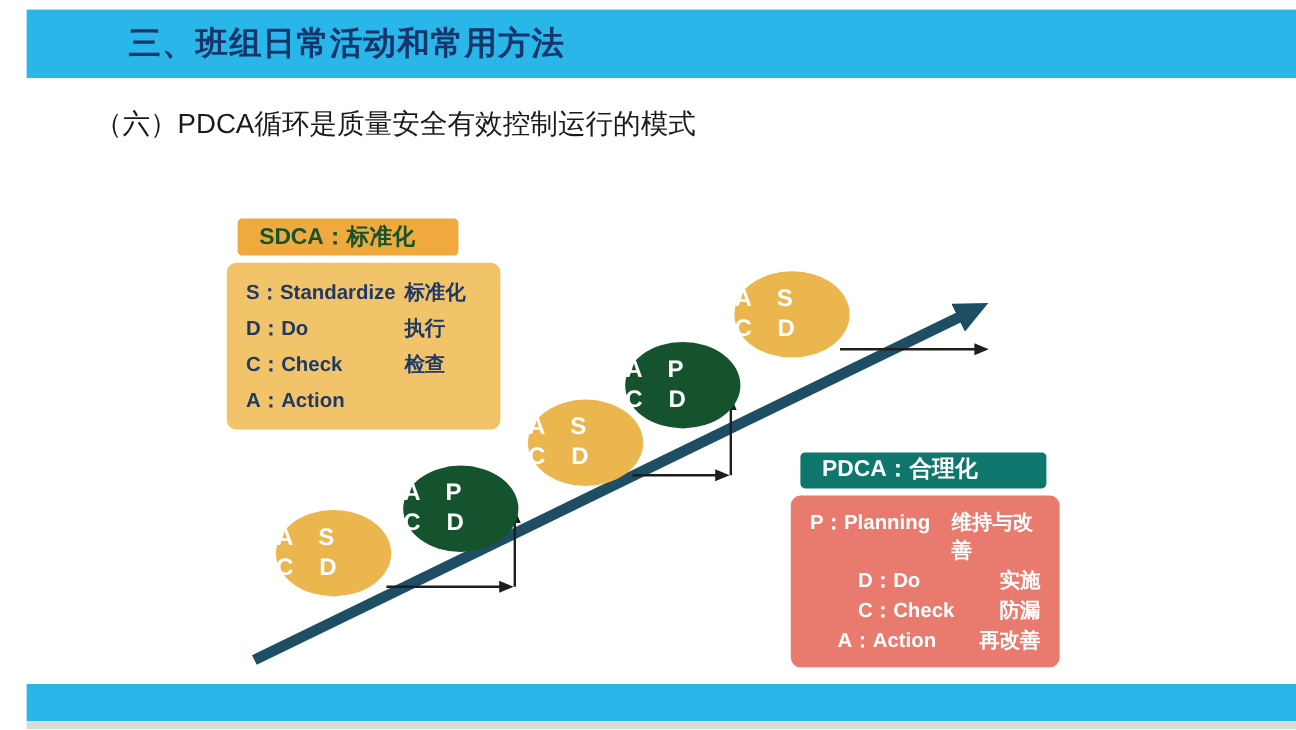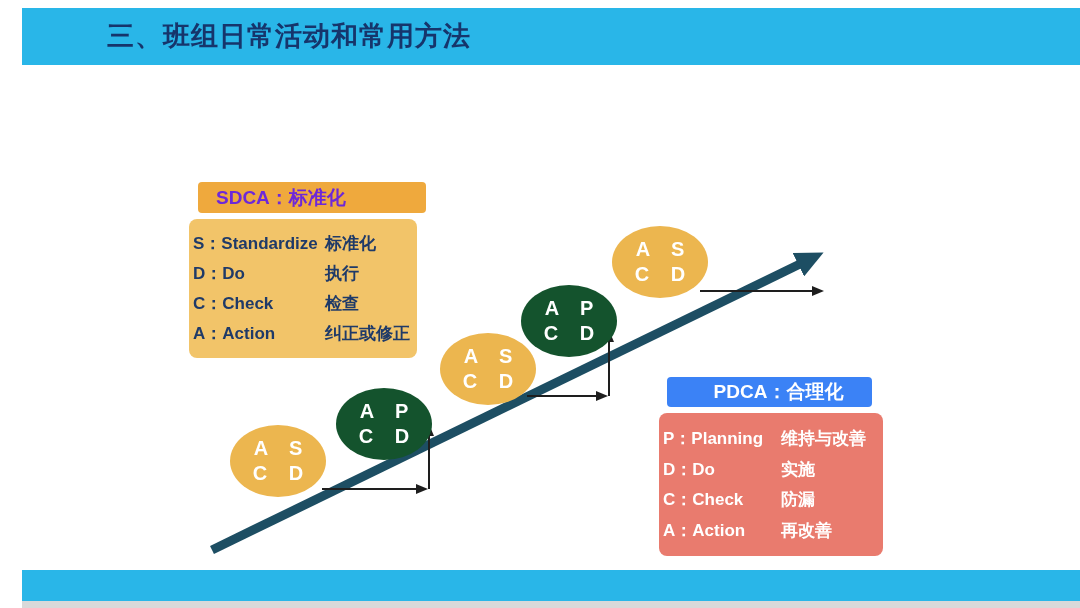--- a/index.html
+++ b/index.html
@@ -11,53 +11,54 @@
   .top-title { position:absolute; left:85px; top:0; height:57px; line-height:57px;
                font-size:27px; font-weight:bold; color:#16356b; letter-spacing:1px; }
 
   .heading { position:absolute; left:57px; top:88px; font-size:23px; color:#1a1a1a; }
   .subheading { position:absolute; left:124px; top:134px; font-size:21px; font-weight:bold;
                 color:#111111; white-space:pre; }
 
   .diagram-svg { position:absolute; left:0; top:0; width:1080px; height:608px; z-index:1; pointer-events:none; }
 
   .ellipse { position:absolute; width:96px; height:72px; border-radius:50%; z-index:2;
-             display:flex; flex-direction:column; align-items:center; justify-content:center;
+             display:flex; flex-direction:column; justify-content:center;
              color:#ffffff; font-weight:bold; font-size:20px; line-height:1.25; }
   .ellipse.yellow { background:#ecb64f; }
   .ellipse.red { background:#14532d; }
   .ell-row { word-spacing:16px; white-space:pre; }
 
   .box-header { position:absolute; z-index:3; border-radius:4px; font-weight:bold;
                 font-size:19px; padding-left:18px; }
-  .sdca-header { left:176px; top:182px; width:228px; height:31px; line-height:31px;
-                 background:#efa93d; color:#6d28d9; }
+  .sdca-header { left:176px; top:182px; width:184px; height:31px; line-height:31px;
+                 background:#efa93d; color:#14532d; }
   .pdca-header { left:645px; top:377px; width:205px; height:30px; line-height:30px;
-                 background:#3b82f6; color:#ffffff;text-align:center; }
+                 background:#0f766e; color:#ffffff; }
 
   .box-body { position:absolute; z-index:3; border-radius:8px; display:flex; flex-direction:column;
-              justify-content:space-around; font-weight:bold; font-size:17px; padding:10px 4px; }
+              justify-content:space-around; font-weight:bold; font-size:17px; padding:10px 16px; }
   .sdca-body { left:167px; top:219px; width:228px; height:139px; background:#f2c469; color:#1f3a68; }
-  .pdca-body { left:637px; top:413px; width:224px; height:143px; background:#e97b6e; color:#ffffff; }
+  .pdca-body { left:637px; top:413px; width:224px; height:143px; background:#e97b6e; color:#ffffff;align-items:flex-end; }
   .box-row { display:flex; }
   .sdca-body .lbl { min-width:132px; }
   .pdca-body .lbl { min-width:118px; }
 
   .bottom-bar { position:absolute; left:0; top:570px; width:1080px; height:31px; background:#29b6e8; }
   .bottom-strip { position:absolute; left:0; top:601px; width:1080px; height:7px; background:#d9d9d9; }
 </style>
 </head>
 <body>
 
 <div class="slide">
 
   <div class="top-bar">
     <div class="top-title">三、班组日常活动和常用方法</div>
   </div>
 
+  <div class="heading">（六）PDCA循环是质量安全有效控制运行的模式</div>
 
   <svg class="diagram-svg" viewBox="0 0 1080 608" xmlns="http://www.w3.org/2000/svg">
     <defs>
       <marker id="mBig" markerWidth="30" markerHeight="26" refX="4" refY="13" orient="auto" markerUnits="userSpaceOnUse">
         <path d="M0,0 L28,13 L0,26 Z" fill="#1d4e63"></path>
       </marker>
       <marker id="mThin" markerWidth="14" markerHeight="12" refX="2" refY="5" orient="auto" markerUnits="userSpaceOnUse">
         <path d="M0,0 L12,5 L0,10 Z" fill="#1e1e1e"></path>
       </marker>
     </defs>
@@ -108,21 +109,20 @@
     <div class="box-row">
       <span class="lbl">D：Do</span>
       <span class="cn">执行</span>
     </div>
     <div class="box-row">
       <span class="lbl">C：Check</span>
       <span class="cn">检查</span>
     </div>
     <div class="box-row">
       <span class="lbl">A：Action</span>
-      <span class="cn">纠正或修正</span>
     </div>
   </div>
 
   <div class="box-header pdca-header">PDCA：合理化</div>
 
   <div class="box-body pdca-body">
     <div class="box-row">
       <span class="lbl">P：Planning</span>
       <span class="cn">维持与改善</span>
     </div>

